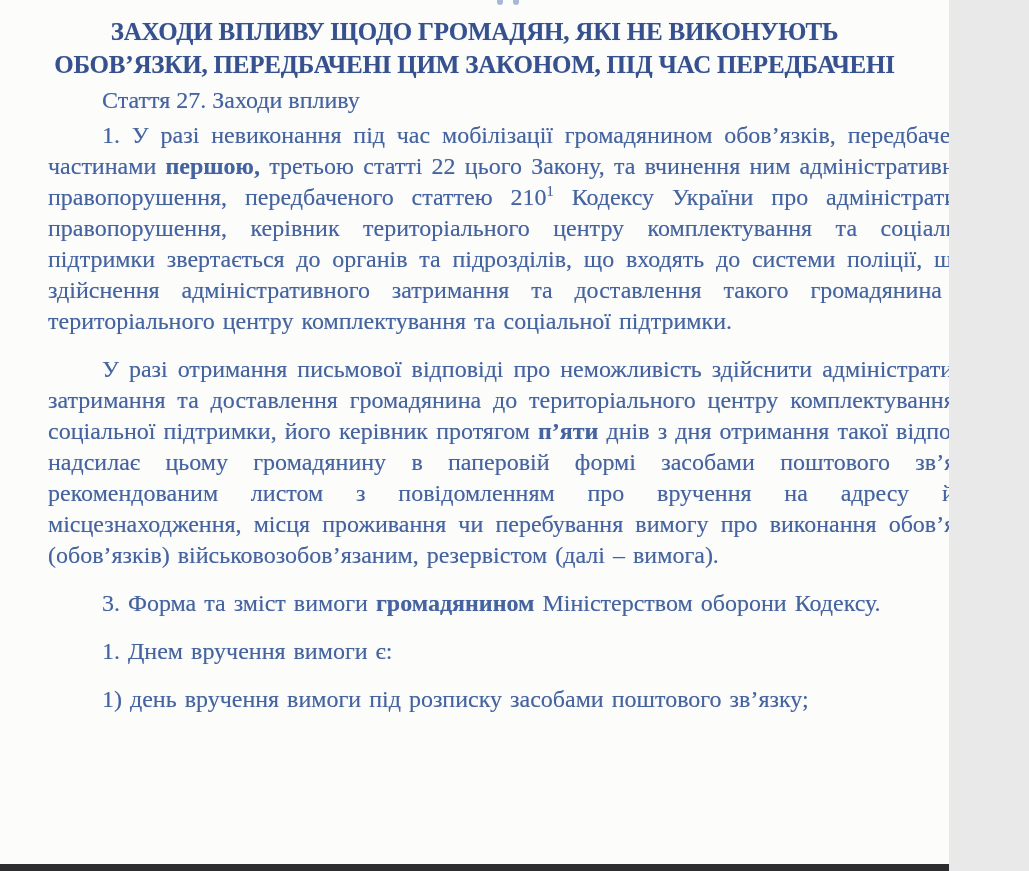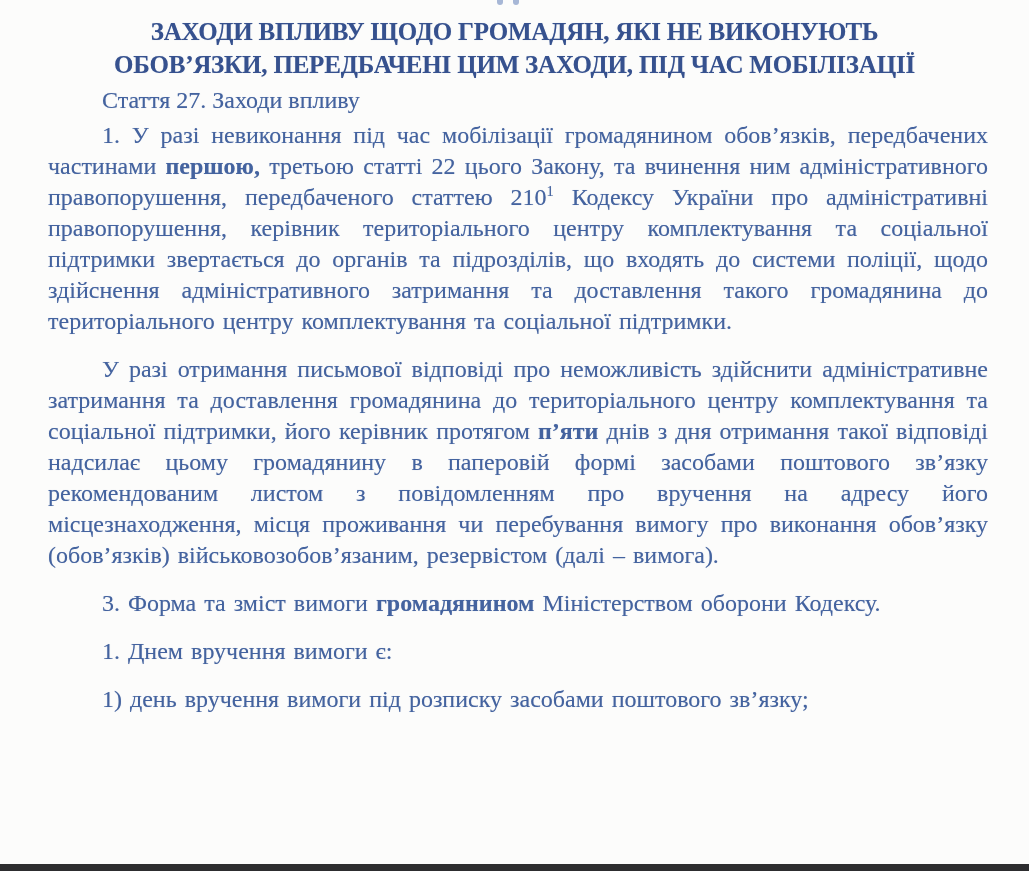--- a/index.html
+++ b/index.html
@@ -7,21 +7,21 @@
     padding: 0;
   }
   body {
     width: 1029px;
     height: 871px;
     background: #e9e9e9;
     font-family: "Liberation Serif", "DejaVu Serif", serif;
   }
   .page {
     position: relative;
-    width: 1029px;
+    width: 949px;
     height: 871px;
     background: var(--bg, #fcfcfb);
     overflow: hidden;
     color: var(--text, #44639f);
     text-shadow: 0 0 0.7px rgba(68, 99, 159, 0.45);
   }
   
   .top-remnant {
     position: absolute;
     top: 0;
@@ -90,21 +90,21 @@
 
 <div class="page">
 
   <div class="top-remnant">
     <span class="mark m1"></span>
     <span class="mark m2"></span>
   </div>
 
   <h1 class="doc-heading">
     <span>ЗАХОДИ ВПЛИВУ ЩОДО ГРОМАДЯН, ЯКІ НЕ ВИКОНУЮТЬ</span><br>
-    <span>ОБОВ’ЯЗКИ, ПЕРЕДБАЧЕНІ ЦИМ ЗАХОДИ, ПІД ЧАС МОБІЛІЗАЦІЇ</span>
+    <span>ОБОВ’ЯЗКИ, ПЕРЕДБАЧЕНІ ЦИМ ЗАКОНОМ, ПІД ЧАС ПЕРЕДБАЧЕНІ</span>
   </h1>
 
   <p class="article-title">Стаття 27. Заходи впливу</p>
 
   <div class="body-text">
 
   <p class="para"><span>1. У разі невиконання під час мобілізації громадянином обов’язків, передбачених частинами </span><b>першою,</b><span> третьою статті 22 цього Закону, та вчинення ним адміністративного правопорушення, передбаченого статтею 210</span><sup>1</sup><span> Кодексу України про адміністративні правопорушення, керівник територіального центру комплектування та соціальної підтримки звертається до органів та підрозділів, що входять до системи поліції, щодо здійснення адміністративного затримання та доставлення такого громадянина до територіального центру комплектування та соціальної підтримки.</span></p>
       <p class="para"><span>У разі отримання письмової відповіді про неможливість здійснити адміністративне затримання та доставлення громадянина до територіального центру комплектування та соціальної підтримки, його керівник протягом </span><b>п’яти</b><span> днів з дня отримання такої відповіді надсилає цьому громадянину в паперовій формі засобами поштового зв’язку рекомендованим листом з повідомленням про вручення на адресу його місцезнаходження, місця проживання чи перебування вимогу про виконання обов’язку (обов’язків) військовозобов’язаним, резервістом (далі – вимога).</span></p>
       <p class="para"><span>3. Форма та зміст вимоги </span><b>громадянином</b><span> Міністерством оборони Кодексу.</span></p>
       <p class="para"><span>1. Днем вручення вимоги є:</span></p>

